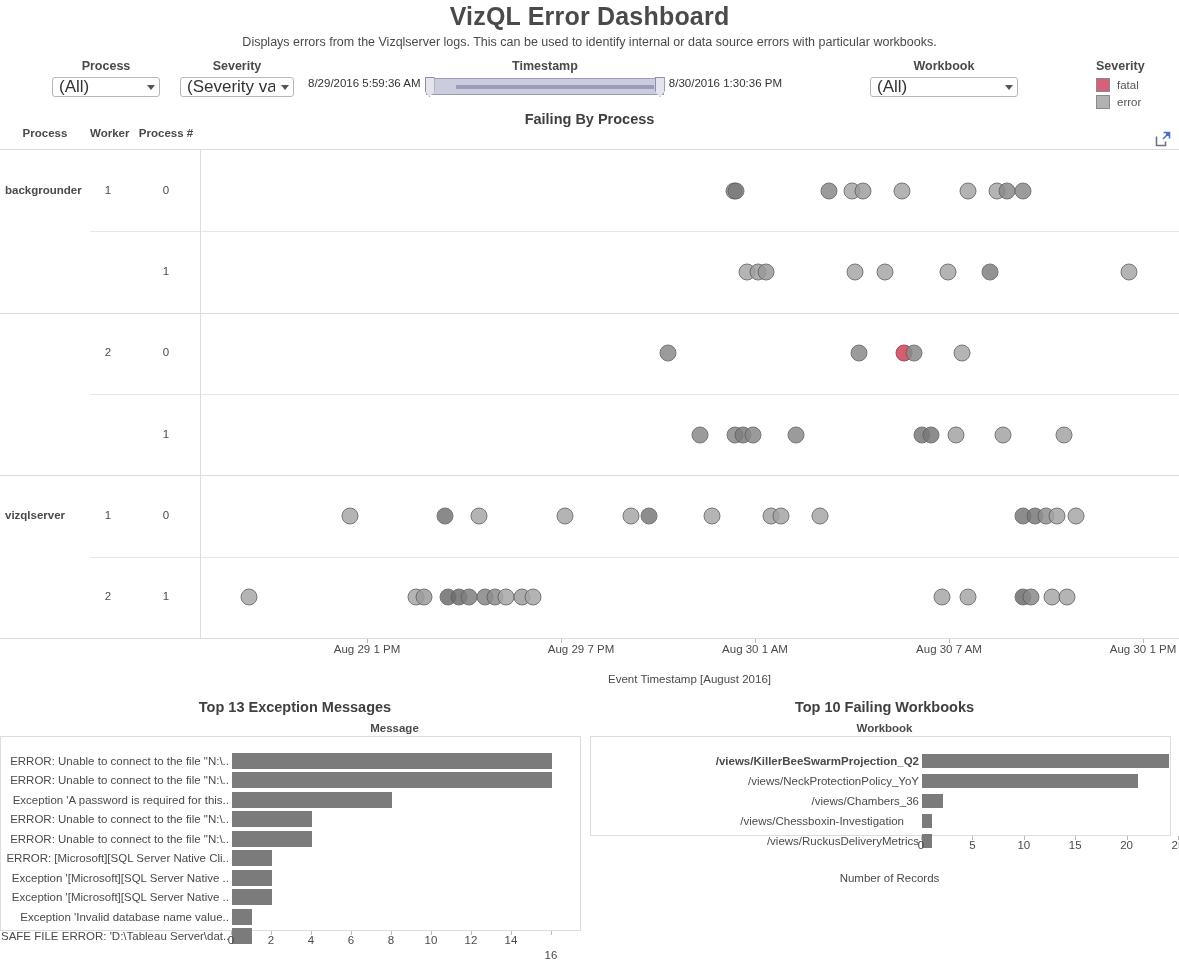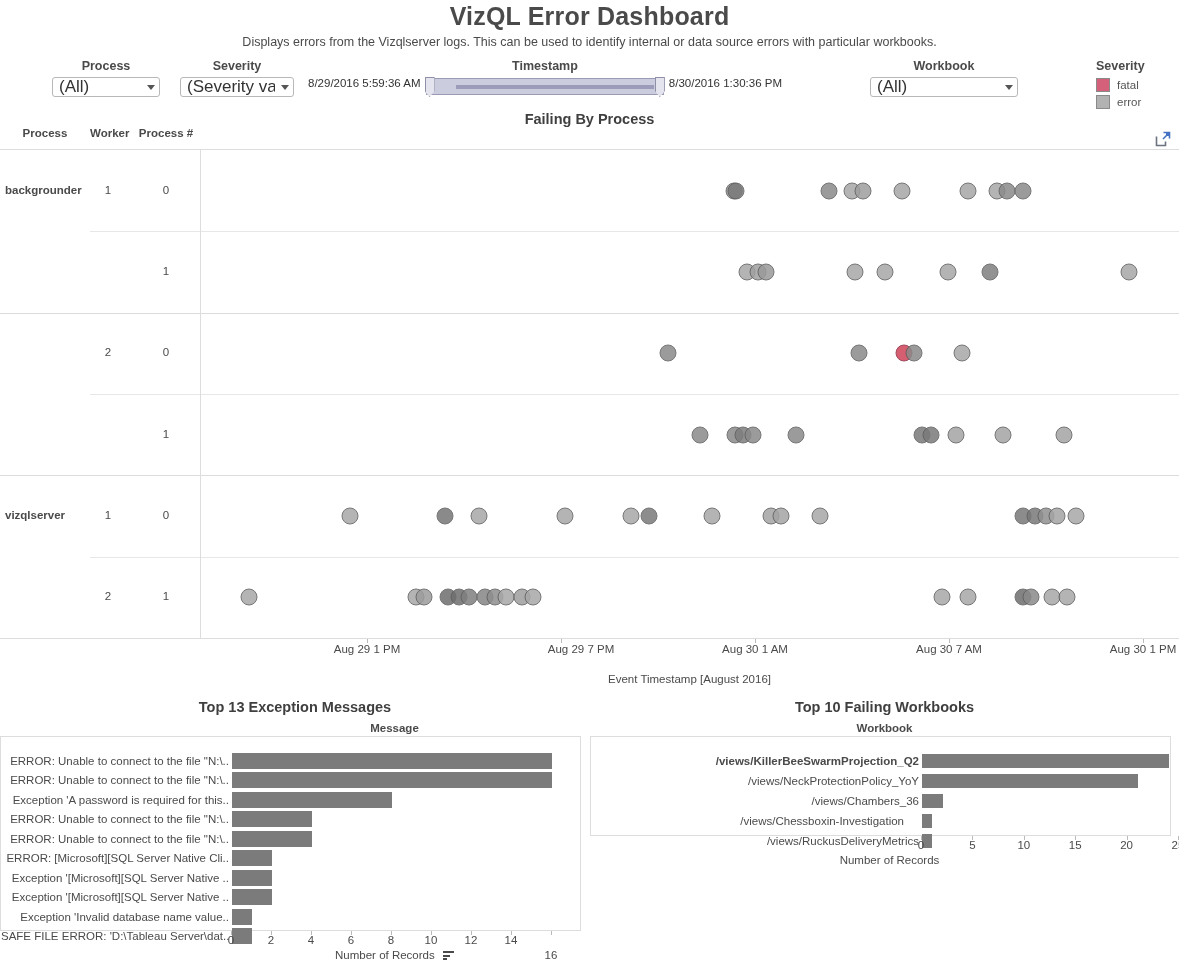--- a/index.html
+++ b/index.html
@@ -240,21 +240,21 @@
     top: 50%;
     transform: translateY(-50%);
     background: #7b7b7b;
   }
   .bar-axis { position: relative; height: 16px; }
   .bar-axis .tick-mark { background: #bbb; }
   .bar-axis-title {
     text-align: center;
     font-size: 11.5px;
     color: #4a4a4a;
-    margin-top: 2px;
+    margin-top: 20px;
     position: relative;
   }
   .sort-icon {
     display: inline-block;
     width: 11px; height: 9px;
     margin-left: 5px;
     vertical-align: -1px;
     position: relative;
   }
   .sort-icon i {

